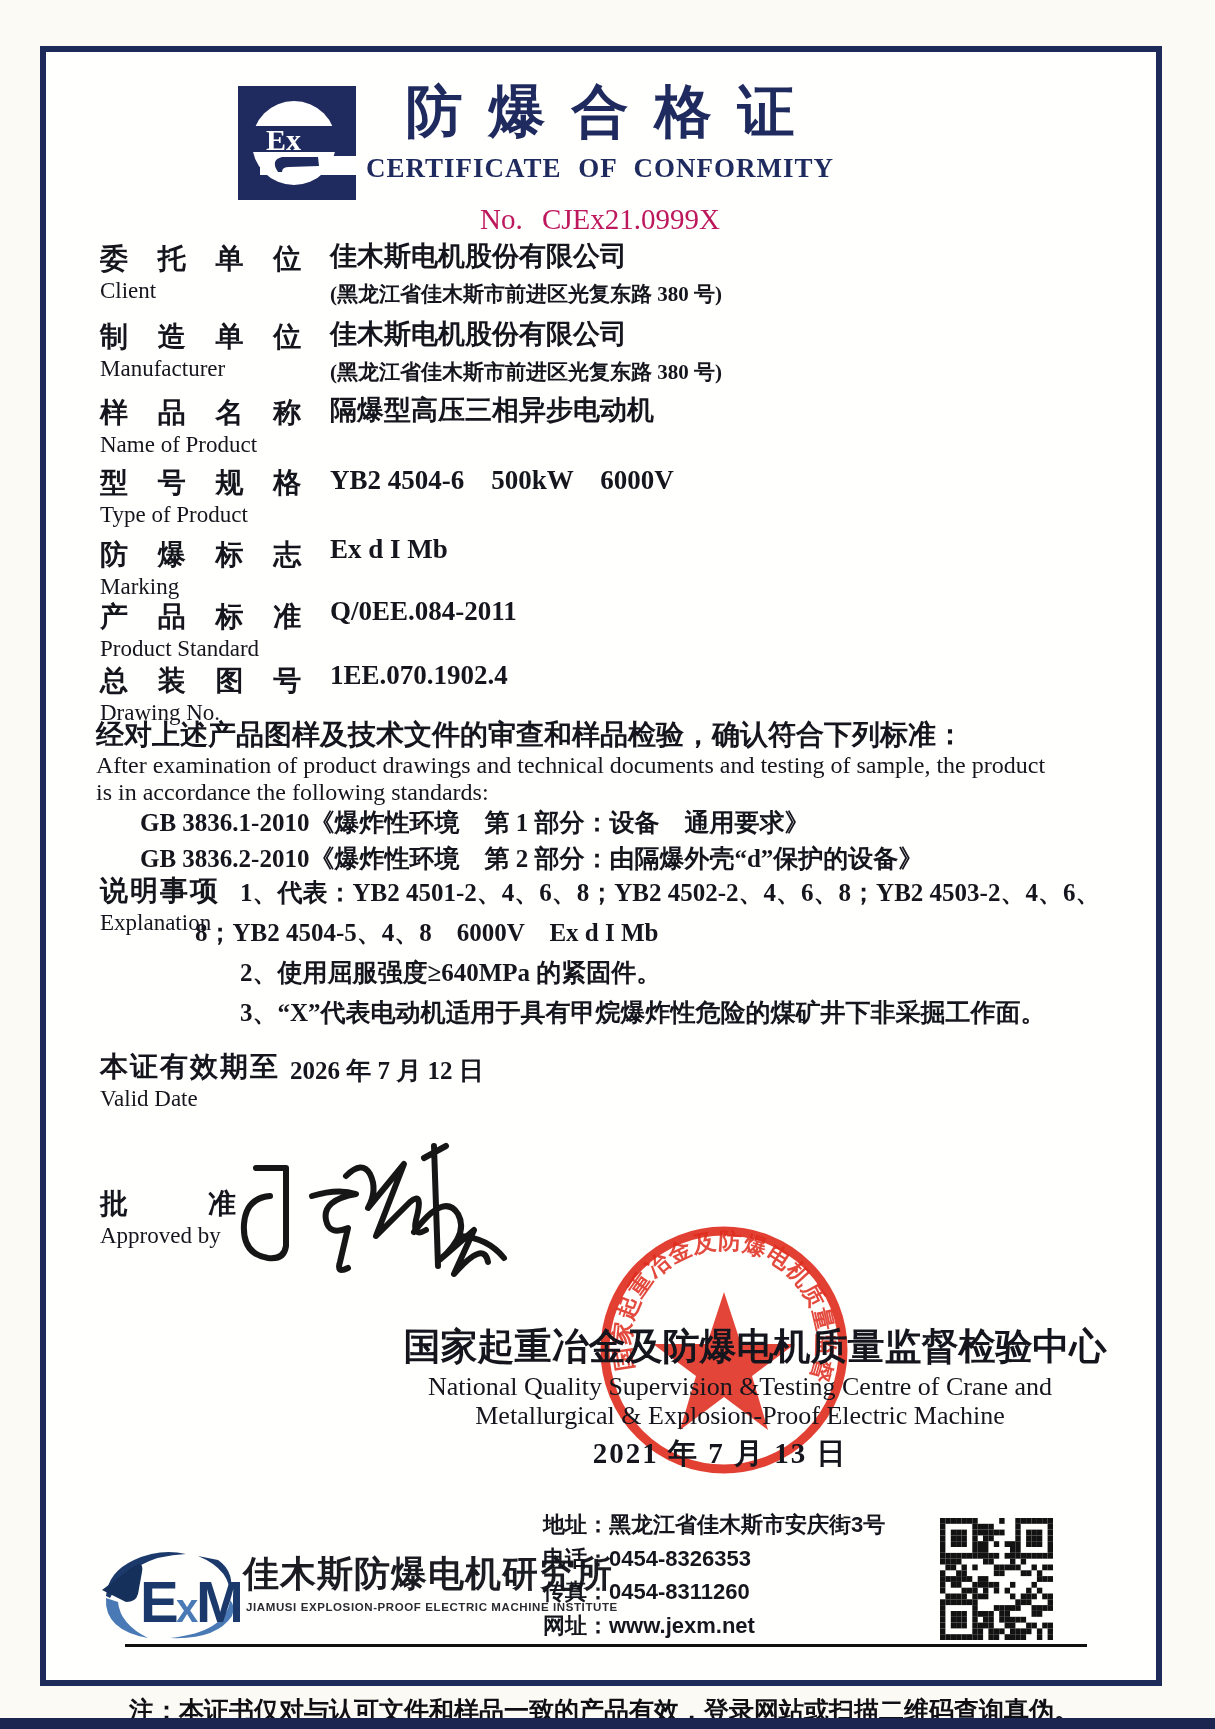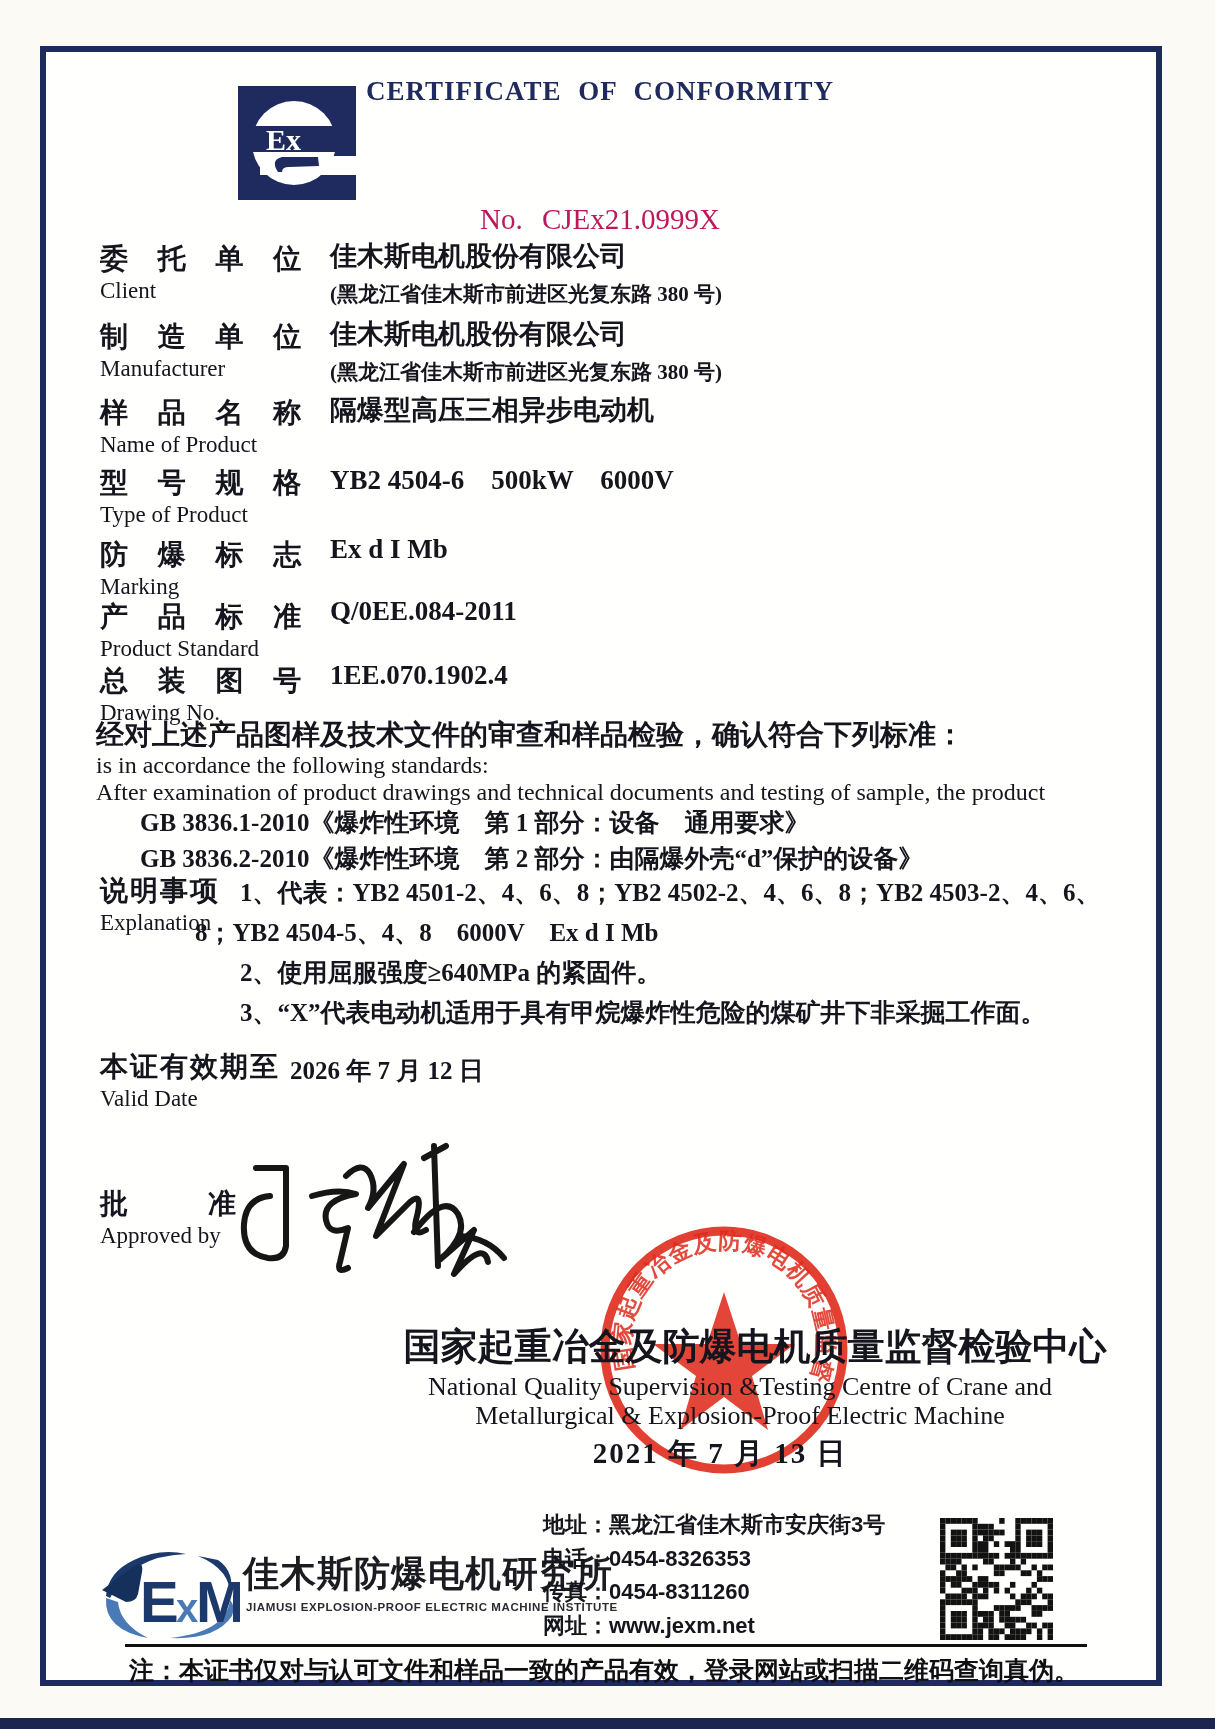--- a/index.html
+++ b/index.html
@@ -75,40 +75,41 @@
     position:absolute;left:246px;top:1601px;
     font-family:"Liberation Sans","DejaVu Sans",sans-serif;
     font-size:11.5px;font-weight:bold;color:#2a2a30;letter-spacing:.6px;white-space:nowrap;
   }
   .contacts{position:absolute;left:543px;top:1508px;
     font-family:"Liberation Sans","DejaVu Sans",sans-serif;
     font-size:22px;font-weight:bold;color:#15151d;line-height:33.5px;white-space:nowrap;}
   .qr{position:absolute;left:940px;top:1518px;width:113px;height:122px;}
   .sep-line{position:absolute;left:125px;top:1644px;width:962px;height:3px;background:#101010;}
   .note{
-    position:absolute;left:40px;top:1654px;width:1128px;text-align:center;
+    position:absolute;left:40px;top:1694px;width:1128px;text-align:center;
     font-family:"Liberation Sans","DejaVu Sans",sans-serif;
     font-size:25px;font-weight:bold;color:#101014;white-space:nowrap;
   }
 </style>
 </head>
 <body>
 
 <div class="frame"></div>
 
 <svg class="exmark" viewBox="0 0 118 114">
   <rect x="0" y="0" width="118" height="114" fill="#1f2a5e"></rect>
   <circle cx="56" cy="57" r="42" fill="#ffffff"></circle>
   <rect x="0" y="40" width="118" height="26" fill="#1f2a5e"></rect>
   <rect x="22" y="70" width="96" height="19" fill="#ffffff"></rect>
   <path d="M40,86 q-8,-12 4,-15 l36,0 1,9 -30,1 q-7,0 -7,5 z" fill="#1f2a5e"></path>
   <text x="28" y="64" font-family="Liberation Serif, DejaVu Serif, serif" font-weight="bold" font-size="30" fill="#ffffff">Ex</text>
 </svg>
 
 <div class="header-text">
+  <div class="title-cn">防爆合格证</div>
   <div class="title-en">CERTIFICATE OF CONFORMITY</div>
 </div>
 <div class="cert-no">No.  CJEx21.0999X</div>
 
 <div class="f-label" style="top:240px">
   <div class="cn">委 托 单 位</div>
   <div class="en">Client</div>
 </div>
 <div class="f-value" style="top:238px">
   <div class="main">佳木斯电机股份有限公司</div>
@@ -159,22 +160,22 @@
 <div class="f-label" style="top:662px">
   <div class="cn">总 装 图 号</div>
   <div class="en">Drawing No.</div>
 </div>
 <div class="f-value" style="top:660px">
   <div class="main">1EE.070.1902.4</div>
 </div>
 
 <div class="stmt-cn">经对上述产品图样及技术文件的审查和样品检验，确认符合下列标准：</div>
 <div class="stmt-en">
+  <div>After examination of product drawings and technical documents and testing of sample, the product</div>
   <div>is in accordance the following standards:</div>
-  <div>After examination of product drawings and technical documents and testing of sample, the product</div>
 </div>
 <div class="std-line" style="top:806px">GB 3836.1-2010《爆炸性环境　第 1 部分：设备　通用要求》</div>
 <div class="std-line" style="top:842px">GB 3836.2-2010《爆炸性环境　第 2 部分：由隔爆外壳“d”保护的设备》</div>
 
 <div class="f-label" style="top:872px">
   <div class="cn" style="letter-spacing:2px">说明事项</div>
   <div class="en">Explanation</div>
 </div>
 <div class="expl-line" style="left:240px;top:876px">1、代表：YB2 4501-2、4、6、8；YB2 4502-2、4、6、8；YB2 4503-2、4、6、</div>
 <div class="expl-line" style="left:195px;top:916px">8；YB2 4504-5、4、8　6000V　Ex d I Mb</div>

